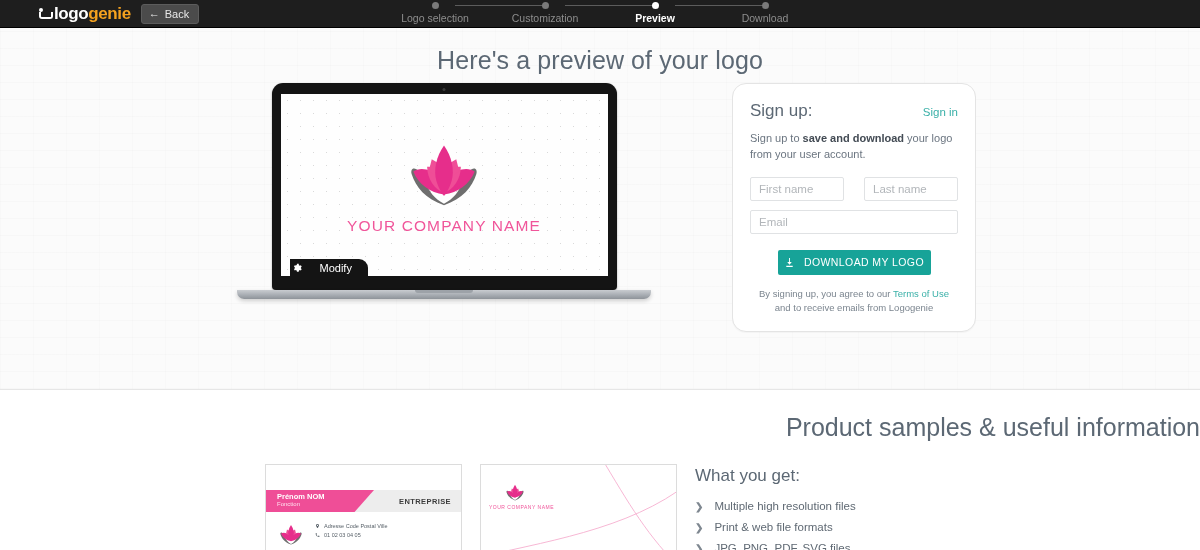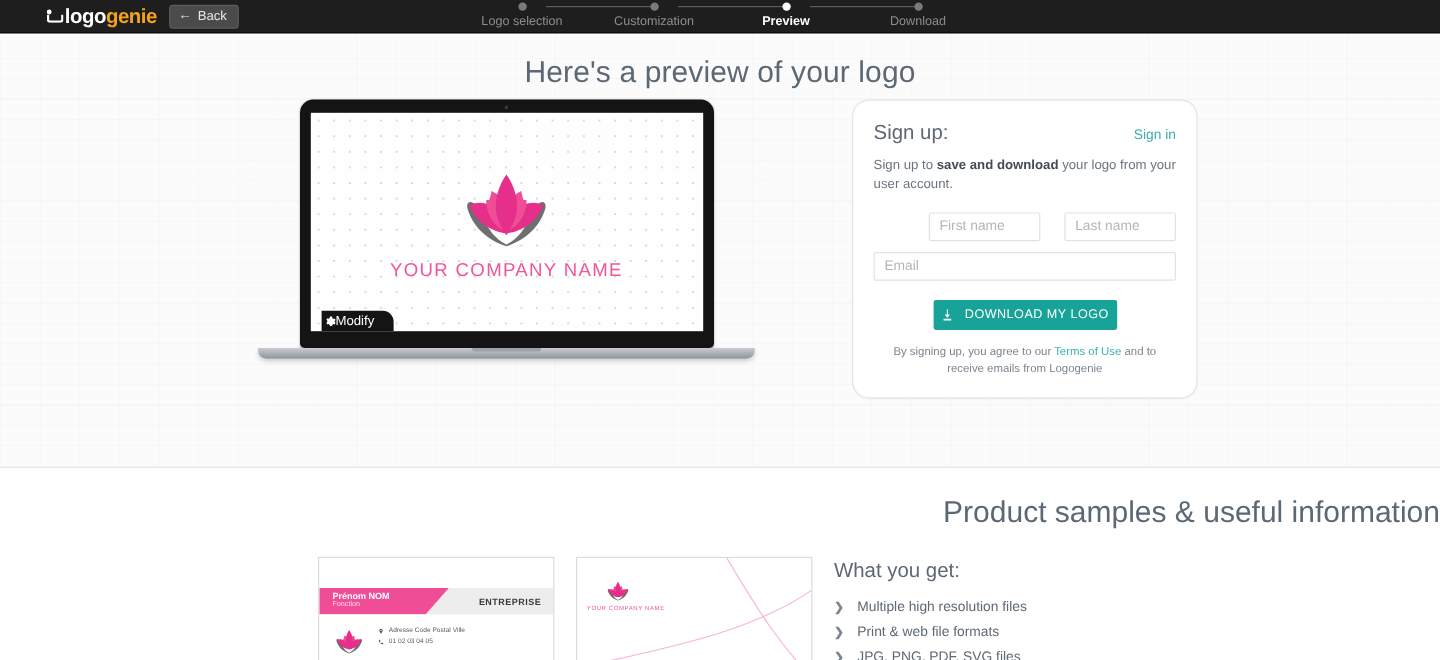--- a/index.html
+++ b/index.html
@@ -208,21 +208,21 @@
     font-family: "Liberation Sans", sans-serif;
     white-space: nowrap;
   }
   .modify-tab {
     position: absolute;
     left: 9px;
     bottom: 0px;
     height: 17px;
     display: flex;
     align-items: center;
-    gap: 0;
+    gap: 18px;
     color: #ffffff;
     font-size: 11px;
     background: #141414;
     padding: 0 16px 0 2px;
     border-radius: 0 9px 0 0;
     cursor: pointer;
     z-index: 3;
   }
   .gear { width: 10px; height: 10px; display: block; }
   .laptop-base {
@@ -239,21 +239,21 @@
     position: absolute;
     top: 0; left: 50%;
     transform: translateX(-50%);
     width: 58px; height: 3px;
     background: #9da2a8;
     border-radius: 0 0 4px 4px;
   }
 
   
   .signup-card {
-    width: 288px;
+    width: 244px;
     background: #ffffff;
     border: 1px solid #e4e4e4;
     border-radius: 14px;
     padding: 17px 17px 16px;
     box-shadow: 0 1px 1px rgba(0,0,0,.03);
   }
   .signup-head {
     display: flex;
     align-items: baseline;
     justify-content: space-between;
@@ -270,21 +270,21 @@
     cursor: pointer;
   }
   .signup-sub {
     font-size: 11px;
     line-height: 1.45;
     color: #6b7580;
     margin-top: 10px;
   }
   .signup-sub b { color: #434b54; }
 
-  .field-row { display: flex; gap: 20px; margin-top: 14px; margin-left: 46px; }
+  .field-row { display: flex; gap: 20px; margin-top: 14px; }
   .inp {
     width: 100%;
     height: 24px;
     border: 1px solid #e0e2e4;
     border-radius: 2px;
     background: #fff;
     font-size: 11.5px;
     color: #4a4a4a;
     padding: 0 8px;
     font-family: "Liberation Sans", sans-serif;

